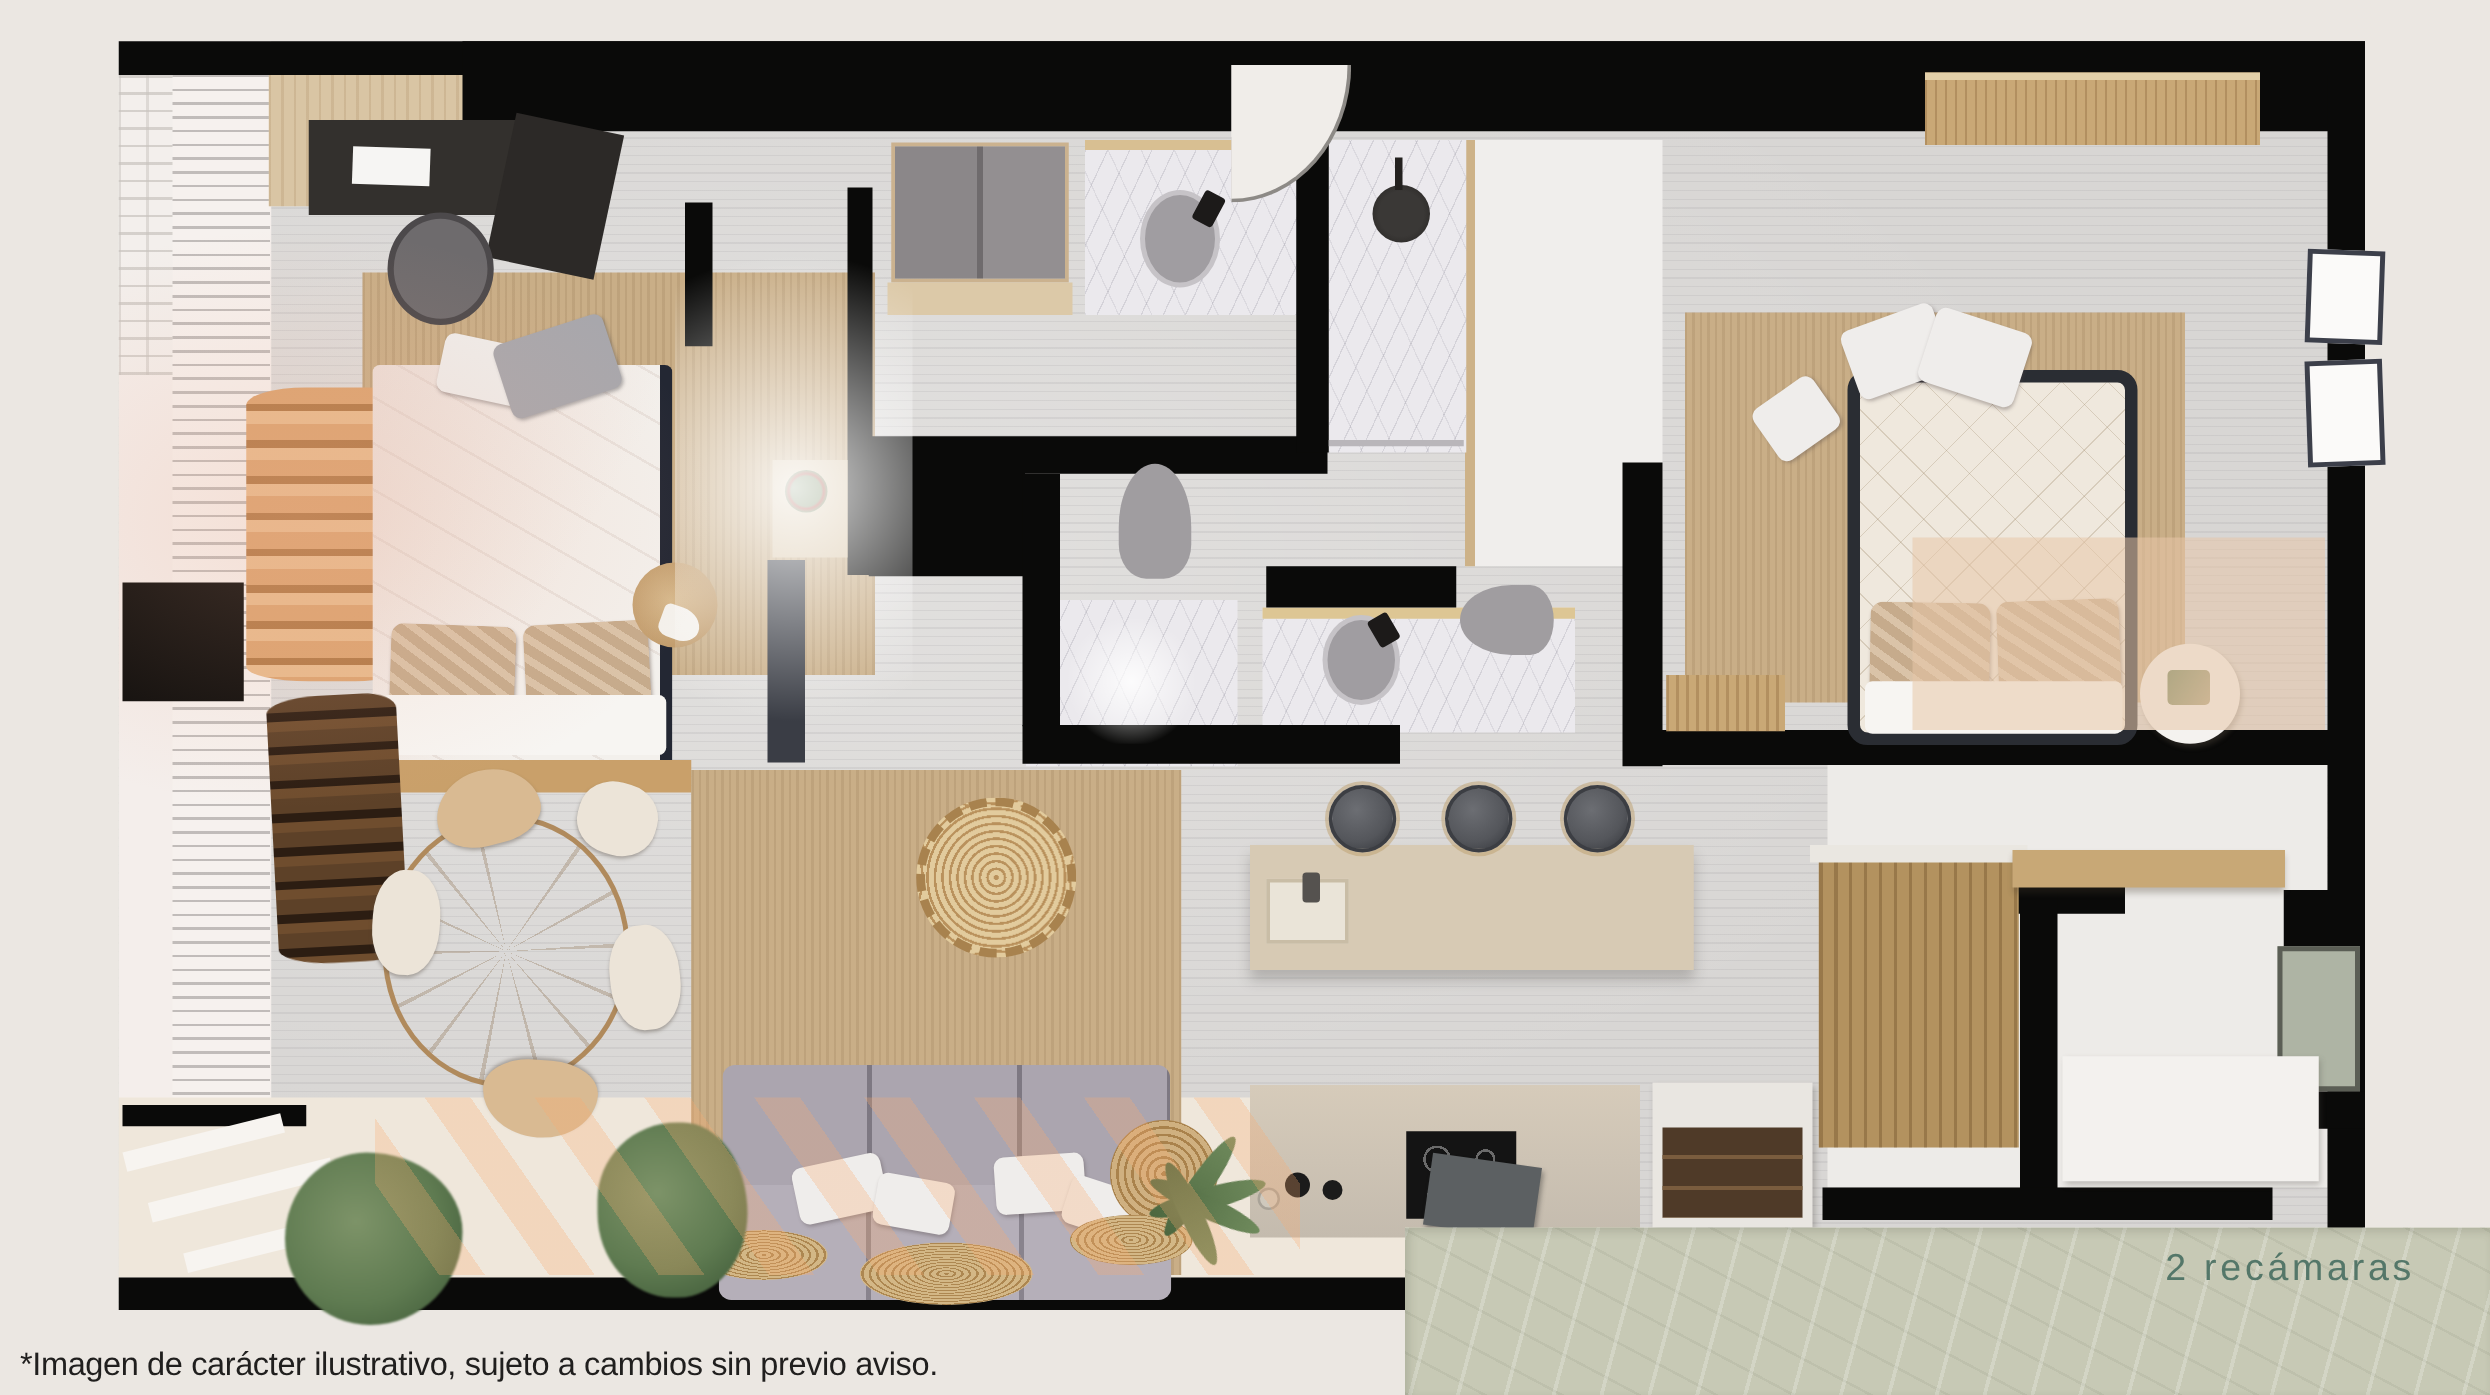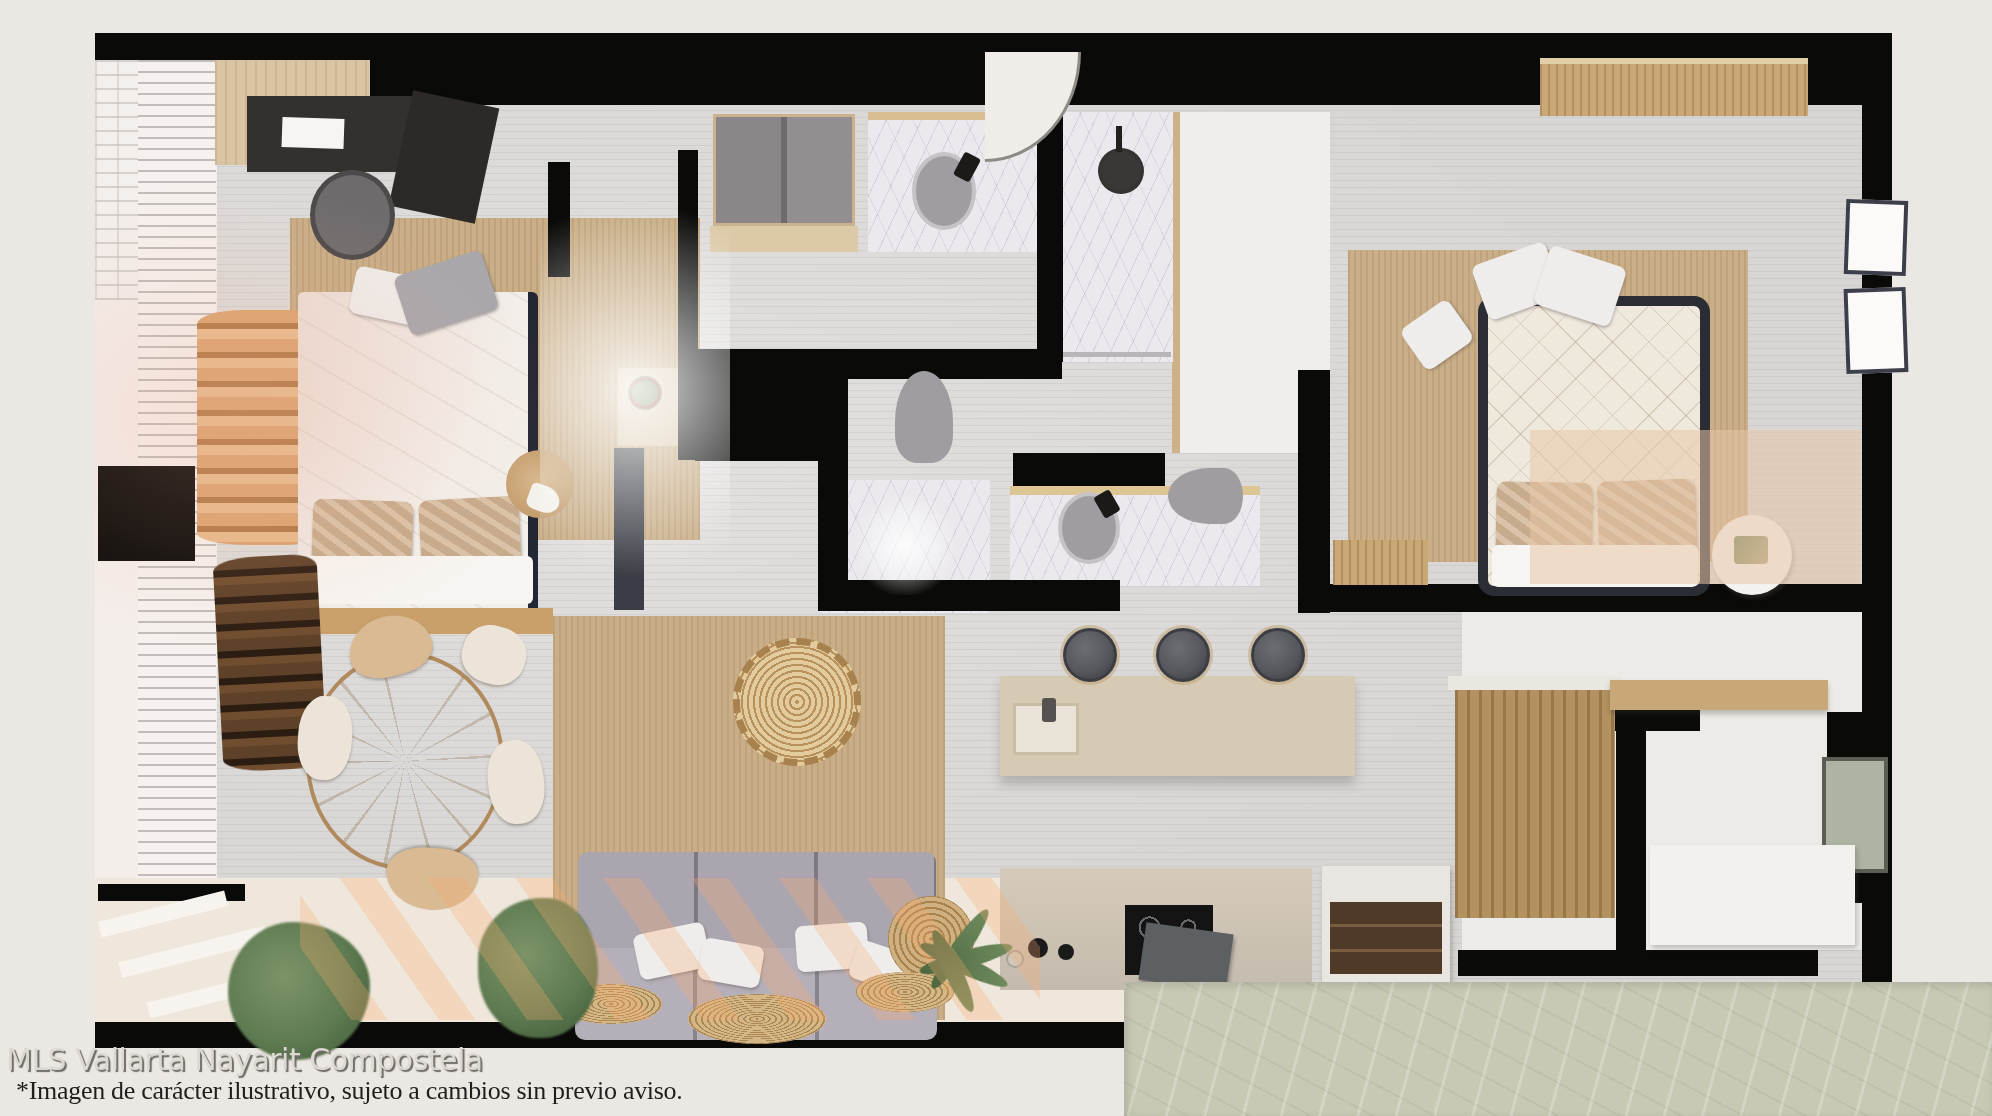--- a/index.html
+++ b/index.html
@@ -68,21 +68,21 @@
   .panel{left:1124px;top:982px;width:868px;height:134px;background-color:var(--panel_bg);
     background-image:repeating-linear-gradient(105deg, rgba(255,255,255,.22) 0 3px, transparent 3px 37px),
       repeating-linear-gradient(28deg, rgba(110,115,95,.10) 0 2px, transparent 2px 29px);
     box-shadow:inset 3px 3px 8px rgba(60,65,50,.18);z-index:6;
     text-align:right;padding:14px 60px 0 0;box-sizing:border-box;}
   .p-title{font-weight:bold;font-size:28px;letter-spacing:3.5px;color:var(--panel_title);line-height:32px;}
   .p-sub{font-size:30px;letter-spacing:3px;color:var(--panel_text);line-height:38px;}
   .p-sizes{font-size:30px;letter-spacing:2.5px;color:var(--panel_text);line-height:36px;}
   .watermark{left:6px;top:1042px;font-size:30px;letter-spacing:-.5px;color:var(--watermark);
     text-shadow:2px 2px 1px #6f6c68;z-index:6;white-space:nowrap;}
-  .disclaimer{left:16px;top:1076px;font-size:26px;letter-spacing:-.3px;color:var(--ink);z-index:6;white-space:nowrap;font-family:Liberation Serif, serif;}
+  .disclaimer{left:16px;top:1076px;font-size:26px;letter-spacing:-.3px;color:var(--ink);z-index:6;white-space:nowrap;}
 </style>
 </head>
 <body>
 
 <div class="stage">
 
   <div class="a" style="left:0;top:0;width:1992px;height:1116px;">
 
     <div class="a trav" style="left:95px;top:33px;width:1797px;height:1015px;"></div>
     <div class="a" style="left:95px;top:33px;width:122px;height:989px;background:#f4eeeb;z-index:2;"></div>
@@ -224,19 +224,19 @@
     <div class="a leaf" style="left:908px;top:962px;width:90px;height:18px;transform:rotate(65deg);"></div>
 
     <div class="a ov glow" style="left:540px;top:140px;width:190px;height:500px;"></div>
     <div class="a ov glow" style="left:850px;top:495px;width:110px;height:100px;"></div>
     <div class="a ov" style="left:300px;top:878px;width:740px;height:142px;
       background:repeating-linear-gradient(55deg, rgba(255,200,150,0) 0 42px, rgba(250,170,110,.28) 42px 72px);"></div>
     <div class="a ov" style="left:95px;top:180px;width:480px;height:470px;
       background:radial-gradient(ellipse at 30% 50%, rgba(238,170,140,.25), transparent 70%);"></div>
   </div>
 
-  <div class="a watermark" style="font-family:'DejaVu Sans',sans-serif;">MLS Vallarta Nayarit Compostela</div>
   <div class="a disclaimer">*Imagen de carácter ilustrativo, sujeto a cambios sin previo aviso.</div>
 
   <div class="a panel">
+    <div class="p-sub">2 recámaras</div>
   </div>
 
 </div>
 
 </body></html>

